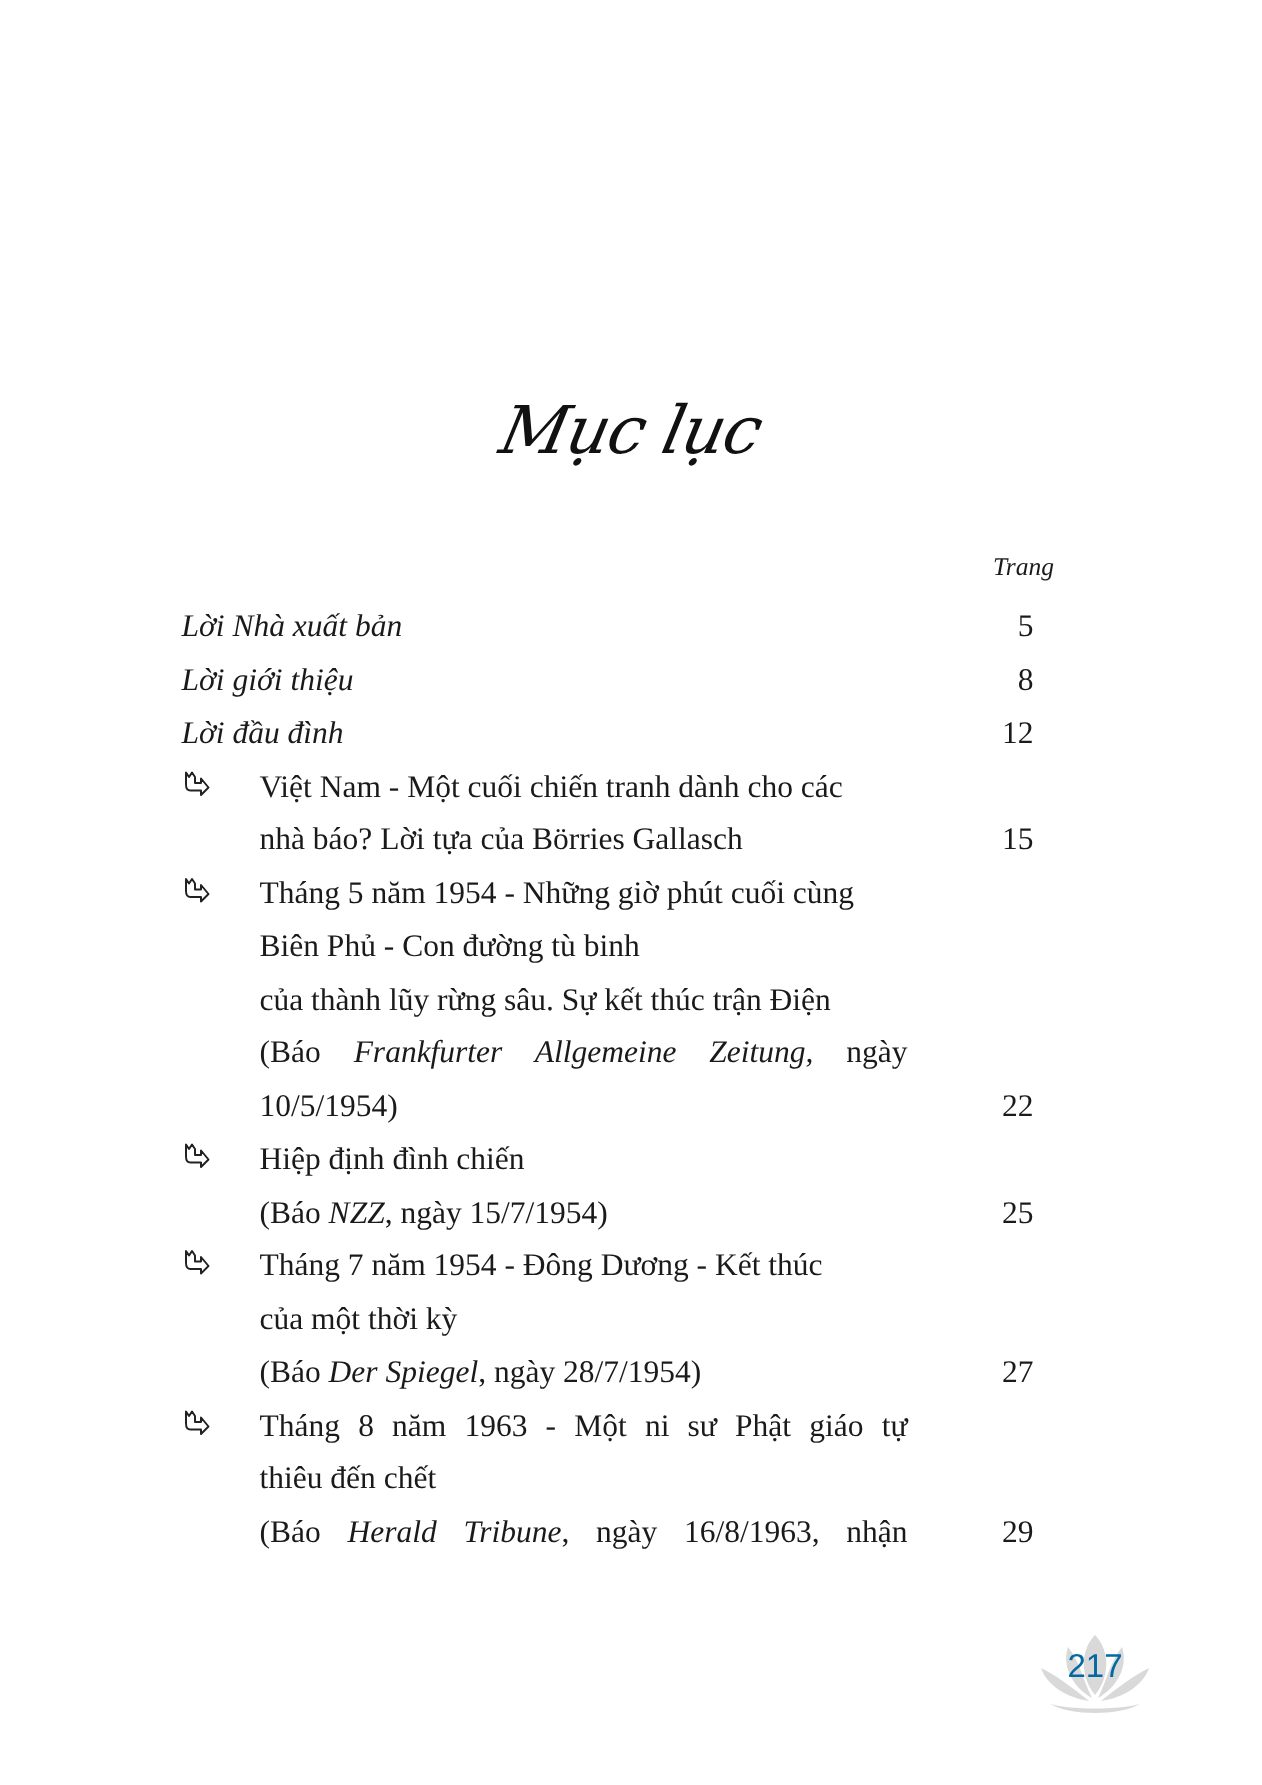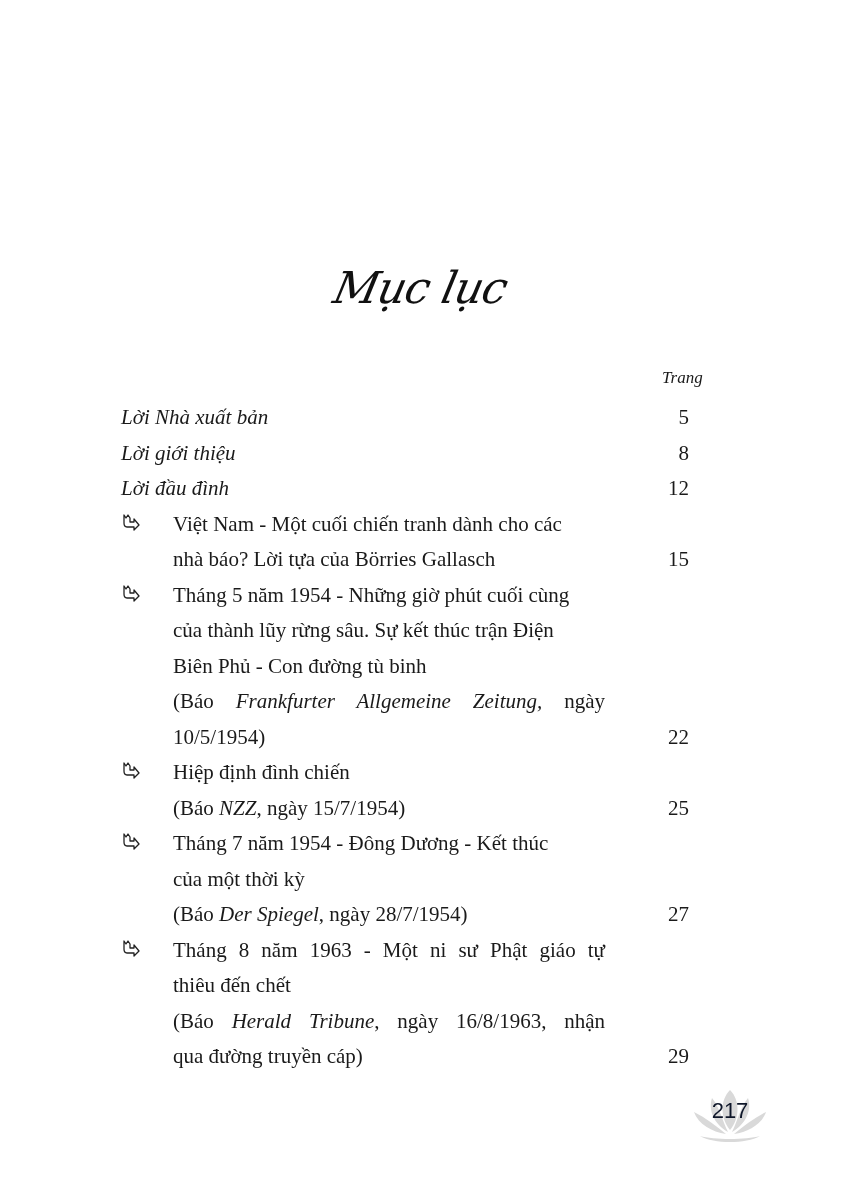--- a/index.html
+++ b/index.html
@@ -16,21 +16,21 @@
   .page { position: absolute; right: 0; bottom: 0; text-align: right; font-size: 21px; }
   .entry { position: relative; padding-left: 52px; font-size: 21px; line-height: 35.5px; }
   .entry .arrow { position: absolute; left: 0; top: 6px; width: 20px; height: 20px; }
   .entry .body { width: 432px; }
   .entry .line { display: block; }
   .justify { text-align: justify; text-align-last: justify; }
   em { font-style: italic; }
   .footer { position: absolute; left: 690px; top: 1088px; width: 80px; height: 56px; }
   .footer svg { position: absolute; left: 0; top: 0; }
   .footer .num { position: absolute; left: 0; width: 80px; top: 10px; text-align: center;
-                 font-family: "Liberation Sans", sans-serif; font-size: 22px; color: #0f172a; }
+                 font-family: "Liberation Sans", sans-serif; font-size: 22px; color: #0369a1; }
 </style>
 </head>
 <body>
 
 <div class="title">Mục lục</div>
 <div class="trang">Trang</div>
 
 <div class="toc">
   <div class="row italic">
     <span class="txt">Lời Nhà xuất bản</span>
@@ -55,22 +55,22 @@
     </div>
     <span class="page">15</span>
   </div>
 
   <div class="entry">
     <svg class="arrow" viewBox="0 0 20 20">
         <path d="M3 2 L5 5 L7 2 L9 5 L9 9 L13 9 L13 6 L18 12 L13 17 L13 14 L6 14 Q3 14 3 10 Z" fill="none" stroke="#222" stroke-width="1.3" stroke-linejoin="round"></path>
       </svg>
     <div class="body">
       <span class="line">Tháng 5 năm 1954 - Những giờ phút cuối cùng</span>
+      <span class="line">Biên Phủ - Con đường tù binh</span>
       <span class="line">của thành lũy rừng sâu. Sự kết thúc trận Điện</span>
-      <span class="line">Biên Phủ - Con đường tù binh</span>
       <span class="line justify"><span>(Báo </span><em>Frankfurter Allgemeine Zeitung,</em><span> ngày</span></span>
       <span class="line">10/5/1954)</span>
     </div>
     <span class="page">22</span>
   </div>
 
   <div class="entry">
     <svg class="arrow" viewBox="0 0 20 20">
         <path d="M3 2 L5 5 L7 2 L9 5 L9 9 L13 9 L13 6 L18 12 L13 17 L13 14 L6 14 Q3 14 3 10 Z" fill="none" stroke="#222" stroke-width="1.3" stroke-linejoin="round"></path>
       </svg>
@@ -94,21 +94,20 @@
   </div>
 
   <div class="entry">
     <svg class="arrow" viewBox="0 0 20 20">
         <path d="M3 2 L5 5 L7 2 L9 5 L9 9 L13 9 L13 6 L18 12 L13 17 L13 14 L6 14 Q3 14 3 10 Z" fill="none" stroke="#222" stroke-width="1.3" stroke-linejoin="round"></path>
       </svg>
     <div class="body">
       <span class="line justify">Tháng 8 năm 1963 - Một ni sư Phật giáo tự</span>
       <span class="line">thiêu đến chết</span>
       <span class="line justify"><span>(Báo </span><em>Herald Tribune</em><span>, ngày 16/8/1963, nhận</span></span>
-      <span class="line">qua đường truyền cáp)</span>
     </div>
     <span class="page">29</span>
   </div>
 </div>
 
 <div class="footer">
   <svg width="80" height="56" viewBox="0 0 80 56">
     <g fill="#d9d9d9">
       <path d="M40 2 C30 12 30 30 40 42 C50 30 50 12 40 2 Z"></path>
       <path d="M22 10 C18 22 24 36 38 44 C32 32 30 20 22 10 Z"></path>

